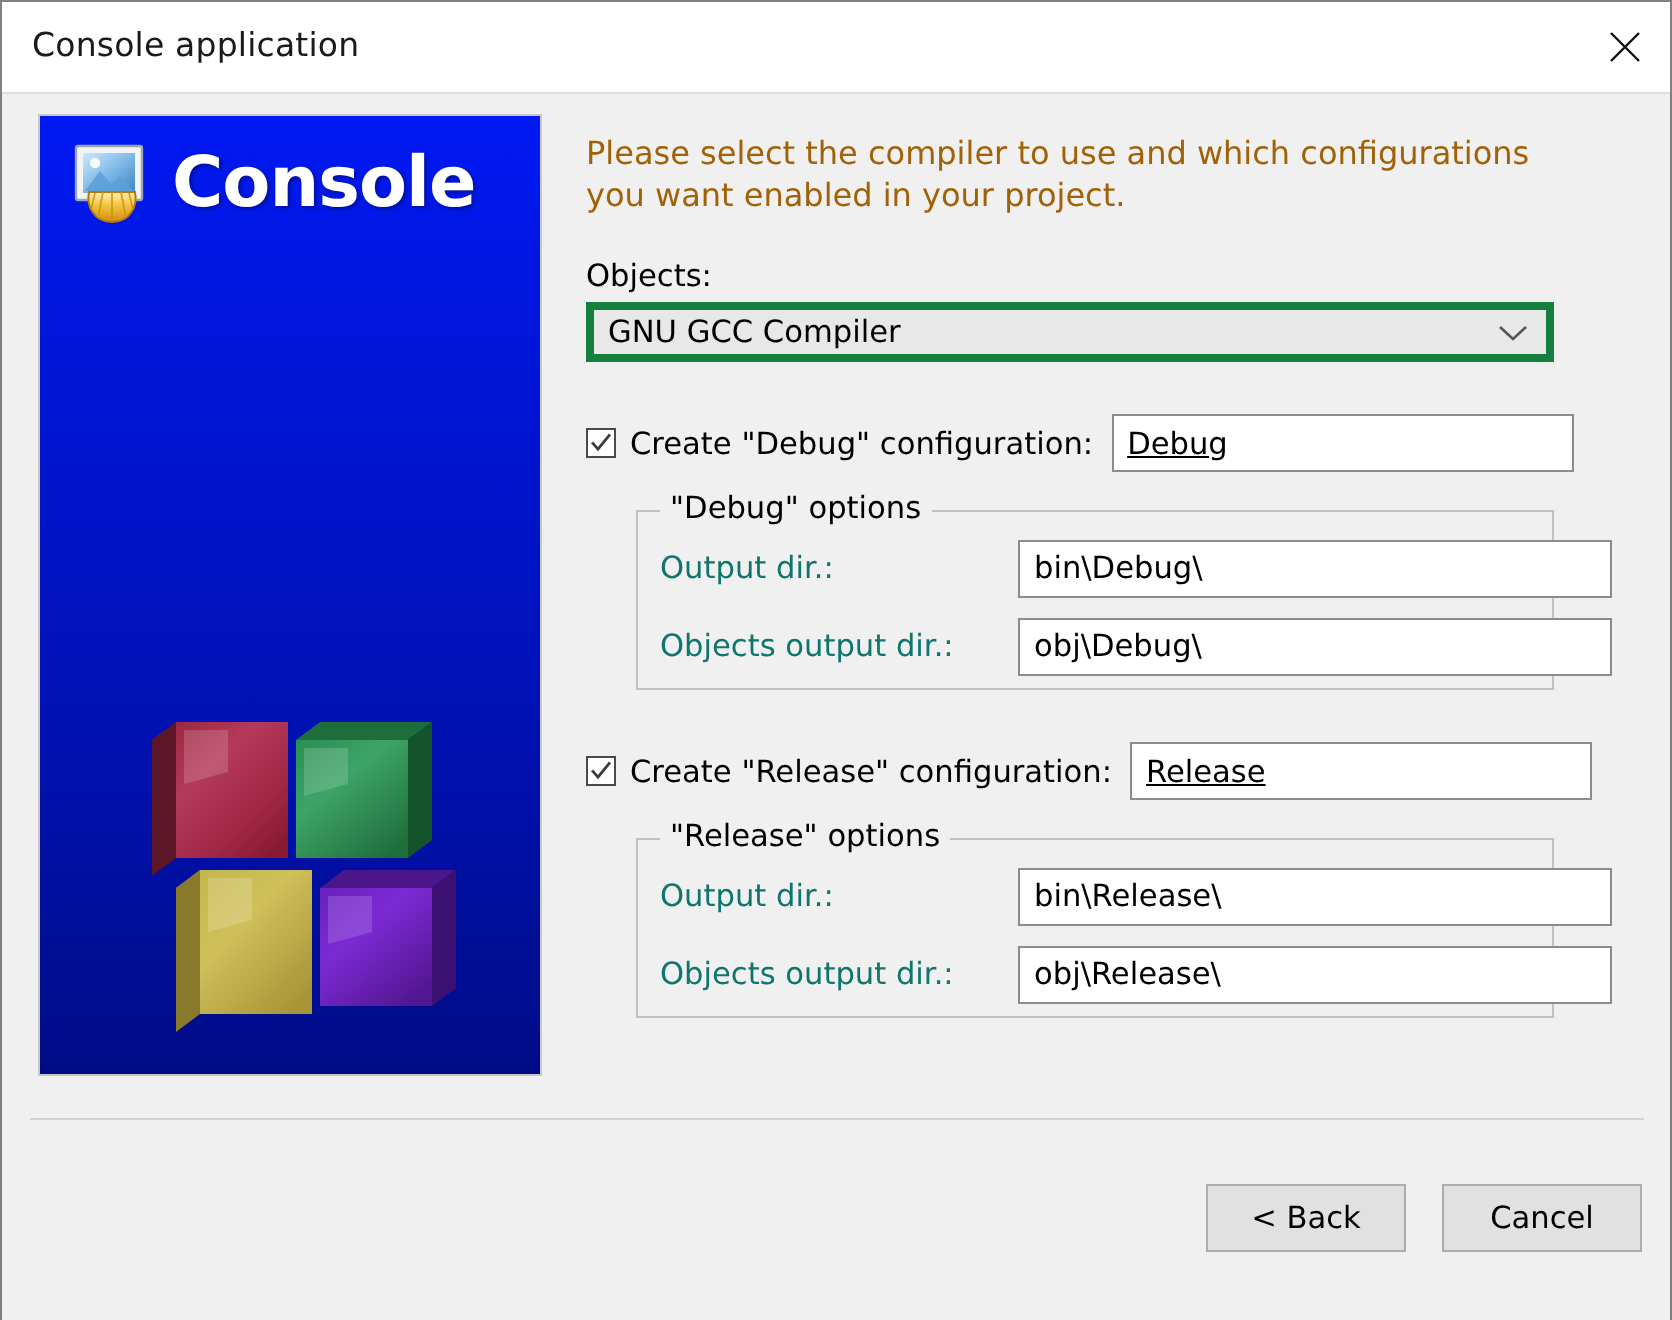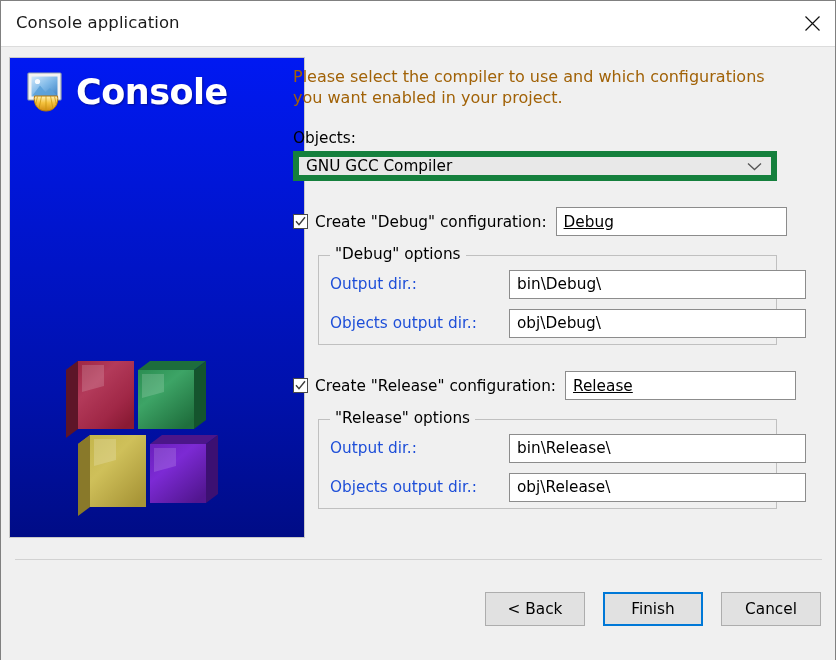--- a/index.html
+++ b/index.html
@@ -38,22 +38,22 @@
   }
   .close-btn svg { display: block; }
   
   .content {
     position: absolute; left: 0; top: 46px;
     width: 834px; height: 613px;
     background: #f0f0f0;
   }
   
   .logo-panel {
-    position: absolute; left: 8px; top: 10px;
-    width: 296px; height: 481px;
+    position: absolute; left: 18px; top: 10px;
+    width: 252px; height: 481px;
     background: linear-gradient(180deg, #0019f2 0%, #0015cf 35%, #0011ac 70%, #000c86 100%);
     border: 1px solid #c8c8c8;
     overflow: hidden;
   }
   .logo-head {
     position: absolute; left: 14px; top: 12px;
     display: flex; align-items: center; gap: 8px;
   }
   .logo-word {
     font-size: 35px; font-weight: bold; color: #ffffff;
@@ -71,21 +71,21 @@
   }
   .field-label {
     font-size: 15.3px; color: #000;
     margin: 21px 0 4px 12px;
   }
   .combo {
     position: relative;
     margin-left: 12px;
     width: 484px; height: 30px;
     background: #e8e8e8;
-    border: 6px solid #15803d;
+    border: 4px solid #15803d;
     display: flex; align-items: center;
     cursor: pointer;
   }
   .combo-value {
     font-size: 15.3px; color: #000; padding-left: 7px;
     white-space: nowrap;
   }
   .combo-arrow {
     position: absolute; right: 9px; top: 0; bottom: 0;
     display: flex; align-items: center;
@@ -129,21 +129,21 @@
     white-space: nowrap;
   }
   .gb-row {
     position: absolute; left: 11px;
     display: flex; align-items: center;
     width: 437px;
   }
   .gb-row.r1 { top: 19px; }
   .gb-row.r2 { top: 58px; }
   .gb-label {
-    font-size: 15.3px; color: #1d4ed8;
+    font-size: 15.3px; color: #0f766e;
     white-space: nowrap;
   }
   .dir-input { position: absolute; left: 179px; width: 297px; }
   
   .separator {
     position: absolute; left: 14px; top: 512px;
     width: 807px; height: 1px; background: #d2d2d2;
   }
   .buttons {
     position: absolute; right: 14px; top: 545px;
@@ -328,18 +328,17 @@
           <span class="text-input dir-input">obj\Release\</span>
         </div>
       </div>
 
     </div>
 
     <div class="separator"></div>
 
     <div class="buttons">
       <div class="btn">&lt; Back</div>
-      <div class="btn default">Finish</div>
       <div class="btn">Cancel</div>
     </div>
 
   </div>
 </div>
 
 </body></html>

